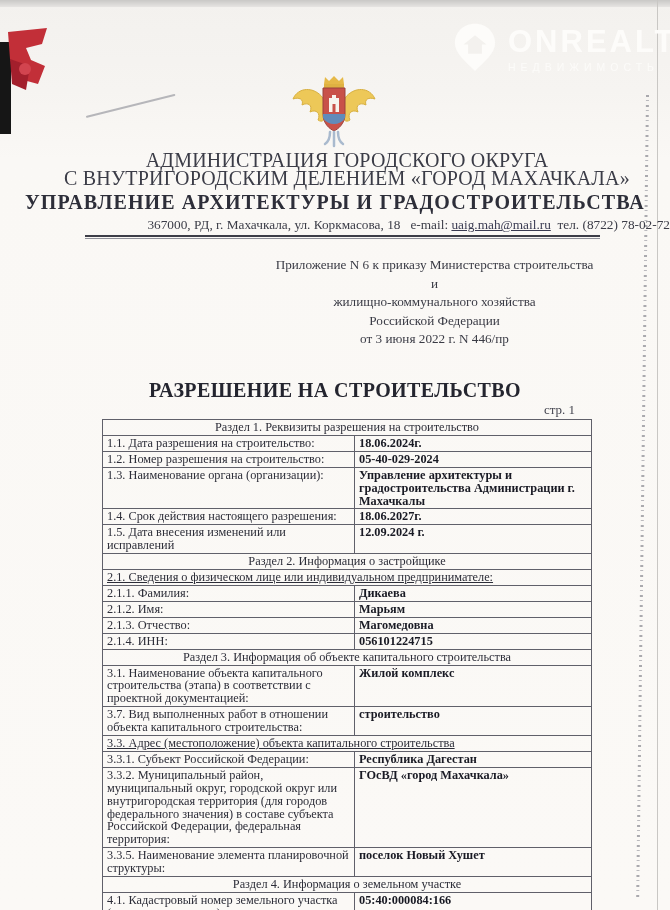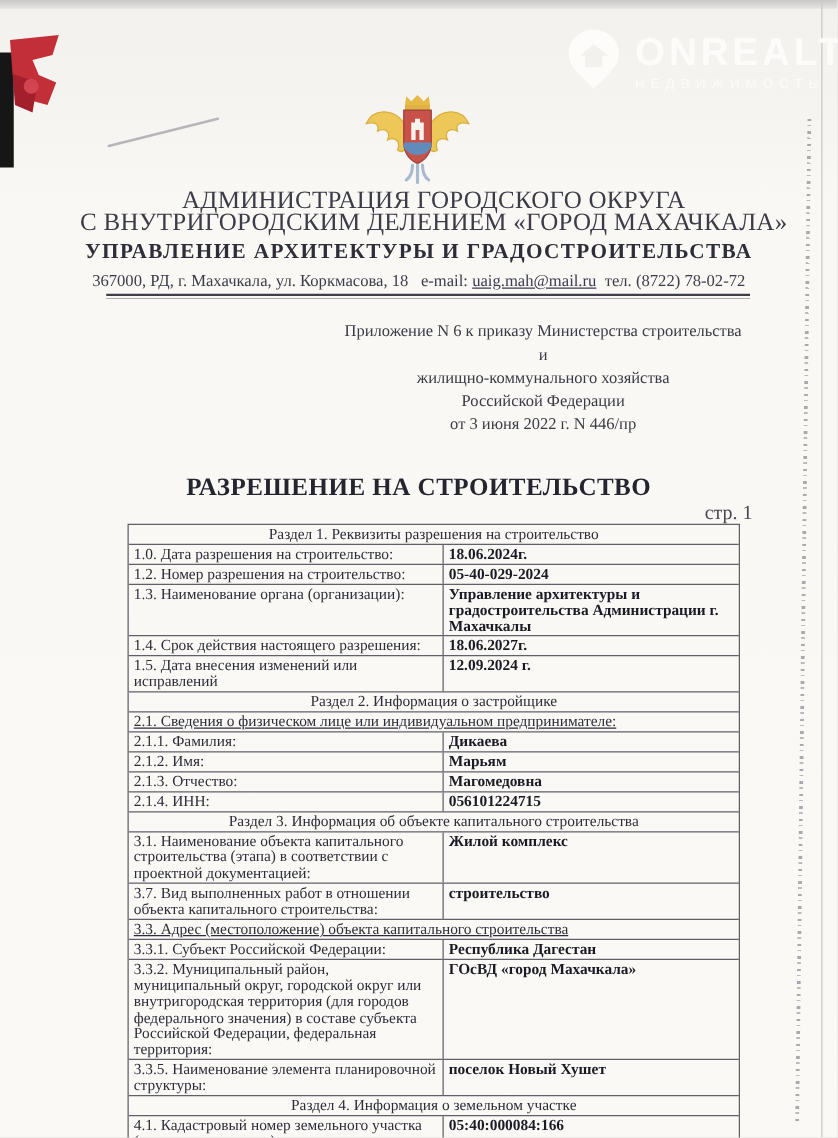--- a/index.html
+++ b/index.html
@@ -30,33 +30,33 @@
   .wm-brand{font-family:"Liberation Sans",sans-serif;font-weight:bold;font-size:31px;letter-spacing:3px;color:#fdfcfa;}
   .wm-tagline{font-family:"Liberation Sans",sans-serif;font-size:10.5px;letter-spacing:5px;color:#fcfbf9;margin-top:1px;}
 
   
   .crest{position:absolute;left:288px;top:74px;opacity:.88;}
 
   .org-line{position:absolute;left:0;width:100%;text-align:center;color:#3b3c47;font-size:20px;letter-spacing:.2px;margin-left:12px;}
   .org1{top:149px;}
   .org2{top:167px;}
   .dept{position:absolute;top:191px;left:0;width:100%;text-align:center;font-weight:bold;
-        font-size:17px;letter-spacing:1.1px;color:#2d2e39;}
-  .contact{position:absolute;top:217px;left:0;width:100%;text-align:center;font-size:13.3px;color:#3b3c47;}
+        font-size:20px;letter-spacing:1.1px;color:#2d2e39;}
+  .contact{position:absolute;top:217px;left:0;width:100%;text-align:right;font-size:13.3px;color:#3b3c47;}
   .contact .email{text-decoration:underline;color:#3a3b52;}
   .h-rule{position:absolute;top:235px;left:85px;width:515px;height:4px;
           background:linear-gradient(#3d3e48 0 2px,transparent 2px 3px,#90919a 3px 4px);}
 
   .appendix{position:absolute;top:256px;left:272px;width:325px;text-align:center;
             font-size:13.2px;line-height:18.5px;color:#3a3b45;}
 
   .doc-title{position:absolute;top:379px;left:0;width:100%;text-align:center;
              font-size:20px;font-weight:bold;letter-spacing:.4px;color:#24252f;}
-  .page-num{position:absolute;top:402px;left:112px;width:490px;text-align:right;
-            font-size:16px;color:#464751;}
+  .page-num{position:absolute;top:402px;left:85px;width:490px;text-align:right;
+            font-size:13px;color:#464751;}
 
   
   .doc-table{position:absolute;top:419px;left:102px;width:490px;box-sizing:border-box;
              border:1px solid #60606a;font-size:12.3px;line-height:12.9px;color:#2c2d38;}
   .trow{display:flex;border-top:1px solid #60606a;}
   .trow:first-child{border-top:none;}
   .cell{padding:1px 4px;box-sizing:border-box;}
   .cell.label{flex:0 0 252px;border-right:1px solid #60606a;}
   .cell.value{flex:1;font-weight:bold;color:#191a24;}
   .trow.section .cell{flex:1;text-align:center;border-right:none;}
@@ -128,21 +128,21 @@
   </div>
 
   <div class="doc-title">РАЗРЕШЕНИЕ НА СТРОИТЕЛЬСТВО</div>
   <div class="page-num">стр. 1</div>
 
   <div class="doc-table">
       <div class="trow section">
         <div class="cell">Раздел 1. Реквизиты разрешения на строительство</div>
       </div>
       <div class="trow row">
-        <div class="cell label">1.0. Дата разрешения на строительство:</div>
+        <div class="cell label">1.1. Дата разрешения на строительство:</div>
         <div class="cell value">18.06.2024г.</div>
       </div>
       <div class="trow row">
         <div class="cell label">1.2. Номер разрешения на строительство:</div>
         <div class="cell value">05-40-029-2024</div>
       </div>
       <div class="trow row">
         <div class="cell label">1.3. Наименование органа (организации):</div>
         <div class="cell value">Управление архитектуры и градостроительства Администрации г. Махачкалы</div>
       </div>

